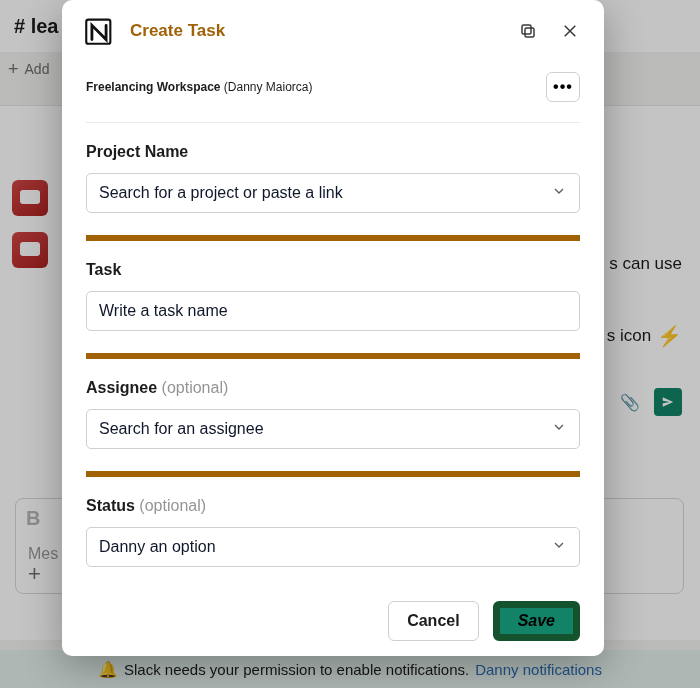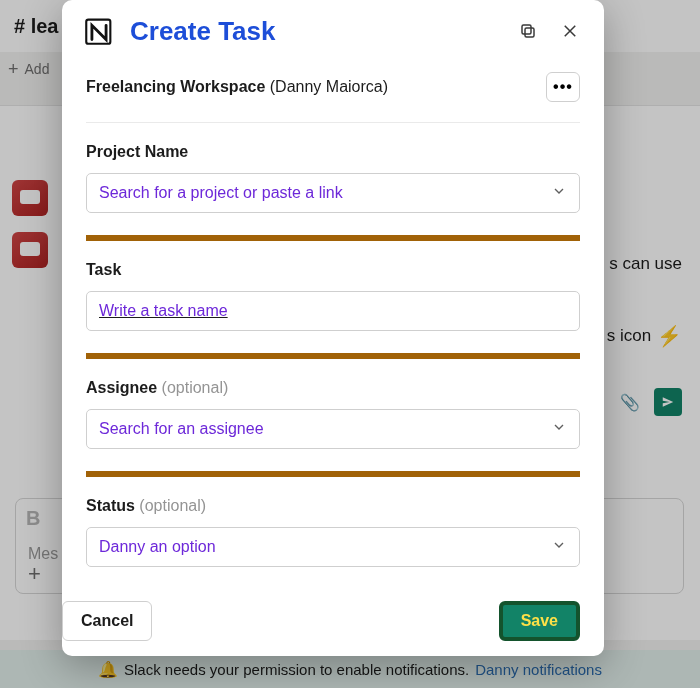--- a/index.html
+++ b/index.html
@@ -91,76 +91,76 @@
     display:flex; flex-direction:column;
     overflow:hidden;
   }
   .modal-header {
     display:flex; align-items:center; gap:14px;
     padding: 14px 20px 12px 20px; flex-shrink:0;
   }
   .notion-logo {
     width:34px;height:34px;
   }
-  .modal-title { font-size:26px; font-weight:800; color:#1d4ed8; flex:1;}
+  .modal-title { font-size:17px; font-weight:800; color:#a16207; flex:1;}
   .hdr-btn {
     width:28px;height:28px; display:flex; align-items:center; justify-content:center;
     cursor:pointer; border-radius:4px; color:#3a3a3a;
   }
   .hdr-btn svg { width:18px;height:18px; stroke:#3a3a3a; stroke-width:2; fill:none;}
 
   .modal-scroll {
     flex:1; overflow-y:auto;
     padding: 2px 24px 10px 24px;
     scrollbar-width: thin;
   }
   .modal-scroll::-webkit-scrollbar{width:8px;}
   .modal-scroll::-webkit-scrollbar-thumb{background:#c8c8c8;border-radius:4px;}
 
   .workspace-row{
     display:flex; align-items:center; justify-content:space-between;
     padding: 10px 0 20px 0; border-bottom:1px solid #eaeaea;
   }
-  .ws-label { font-size:16px; color:#1c1c1c;}
+  .ws-label { font-size:12px; color:#1c1c1c;}
   .ws-label .bold{ font-weight:700;}
   .kebab {
     width:34px;height:30px;border:1px solid #cfcfcf;border-radius:6px;
     display:flex;align-items:center;justify-content:center;cursor:pointer;
     font-weight:700;letter-spacing:1px;
   }
 
   .field-block { padding: 20px 0 22px 0; border-bottom:6px solid #a16207;}
   .field-block.noborder { border-bottom:none; }
   .field-label { font-size:16px; font-weight:700; color:#1c1c1c; margin-bottom:12px;}
   .field-label .opt { font-weight:400; color:#949494;}
   .select, .tinput {
     width:100%; height:40px;
     border:1px solid #cfcfcf; border-radius:5px;
     display:flex; align-items:center; padding:0 12px;
     background:#fff; font-size:16px; color:#1c1c1c;
     justify-content:space-between; cursor:pointer;
   }
-  .select .ph, .tinput::placeholder { color:#6d28d9; }
+  .select .ph, .tinput::placeholder { color:#0f172a; }
   .select .ph { flex:1; }
   .chev svg { width:16px;height:16px; stroke:#5f5f5f; stroke-width:2; fill:none;}
   .tinput {
-    outline:none; cursor:text;text-decoration:underline;
+    outline:none; cursor:text;
   }
 
   .modal-footer{
-    flex-shrink:0; height:70px; display:flex; align-items:center; justify-content:space-between;
-    gap:24px; padding-right:24px;
+    flex-shrink:0; height:70px; display:flex; align-items:center; justify-content:flex-end;
+    gap:14px; padding-right:24px;
   }
   .btn {
     height:40px; border-radius:6px; padding:0 18px;
     font-size:16px; font-weight:600; cursor:pointer;
     display:flex;align-items:center;justify-content:center;
   }
   .btn-secondary{ background:#fff;border:1px solid #cfcfcf;color:#1c1c1c;}
-  .btn-primary{ background:#128367;border:4px solid #14532d;color:#fde047;}
+  .btn-primary{ background:#128367;border:7px solid #14532d;color:#000000;font-style:italic;}
 </style>
 </head>
 <body>
 
 <div class="bg">
   <div class="bg-header">
     <span># lea</span>
   </div>
   <div class="bg-subheader">
     <span class="bg-plus">+</span>

